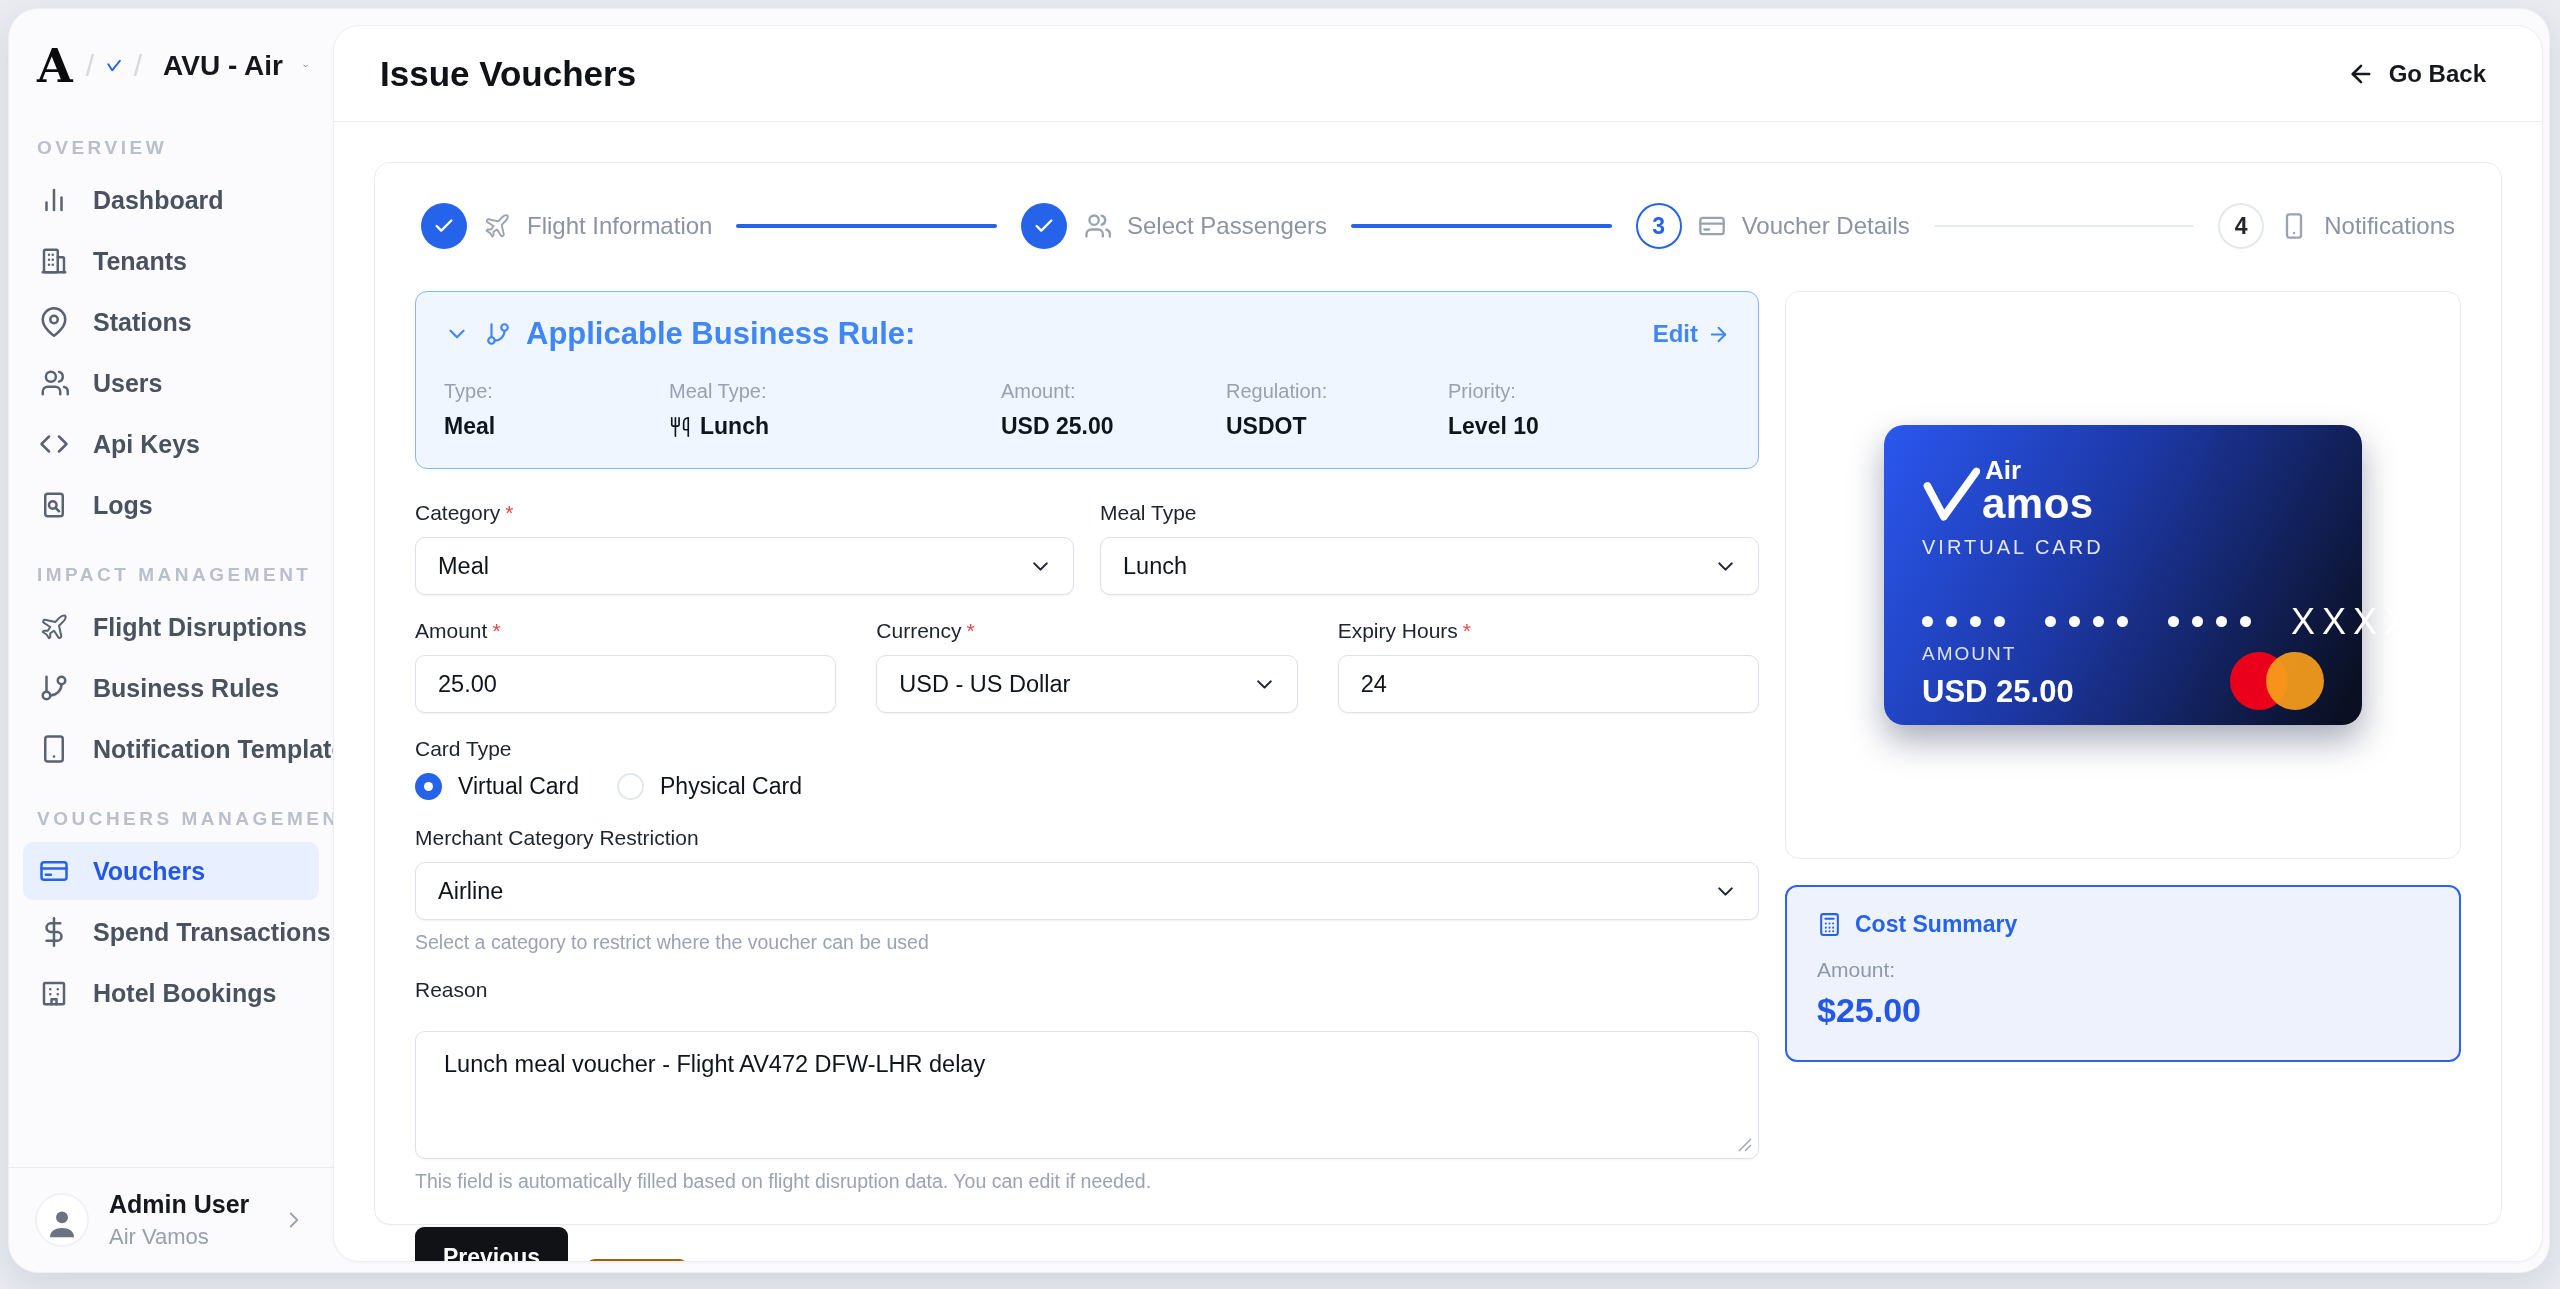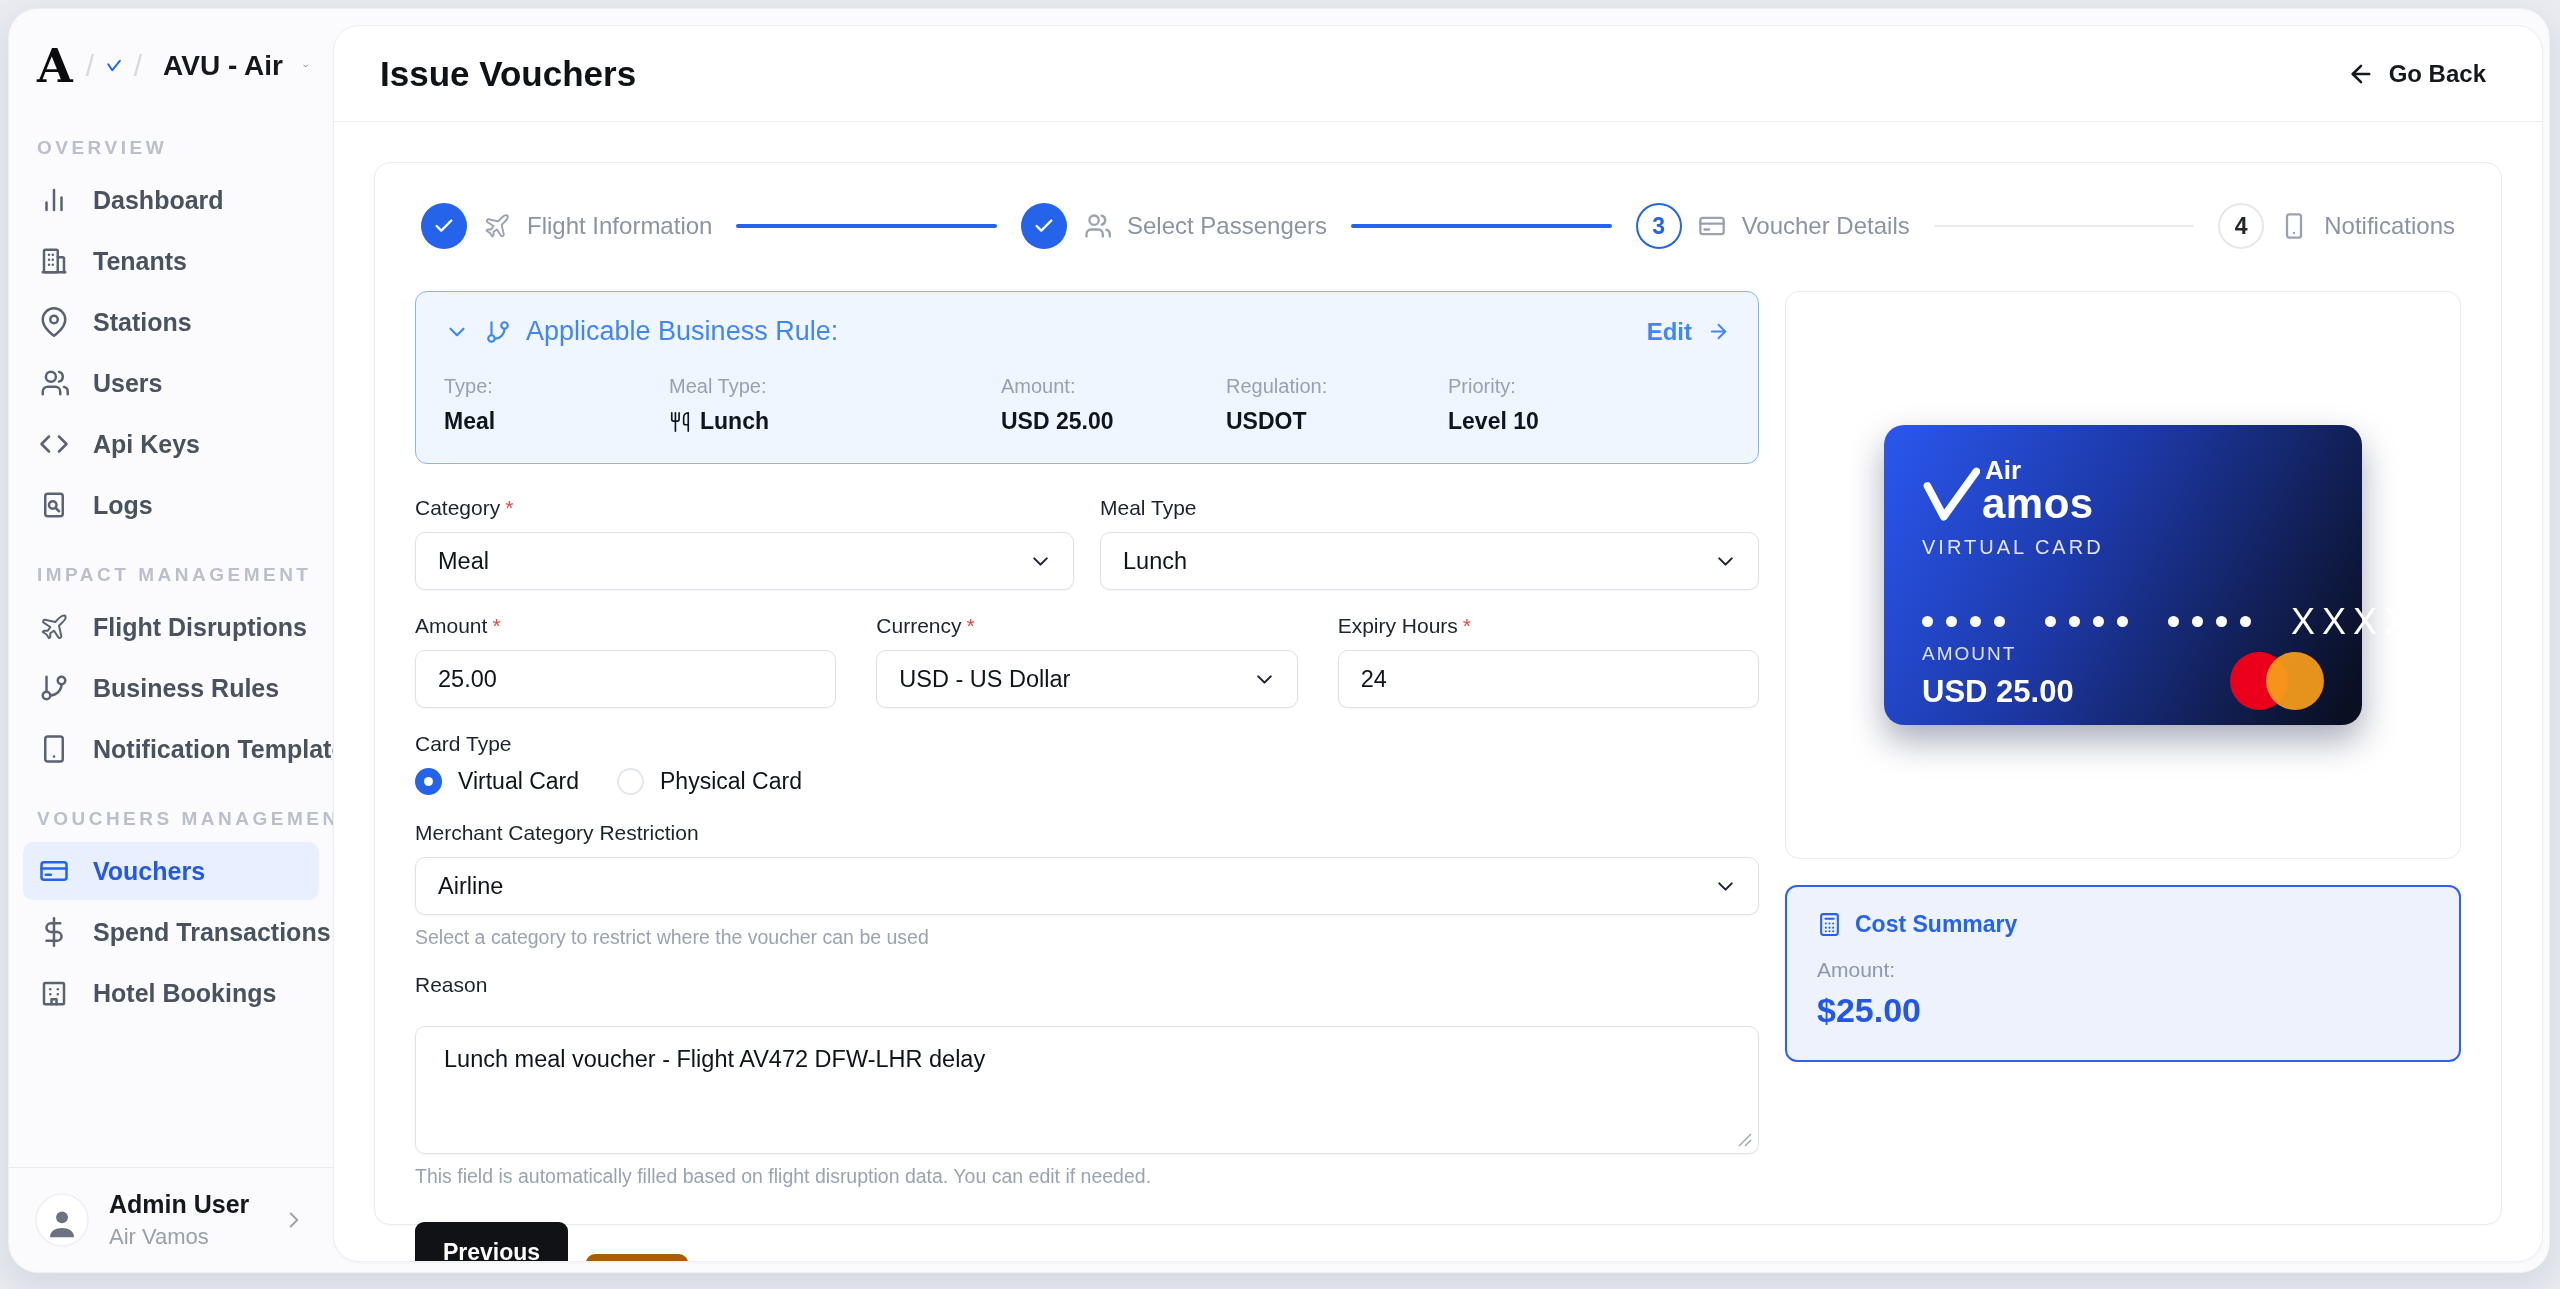--- a/index.html
+++ b/index.html
@@ -67,23 +67,23 @@
 
   .columns { display:flex; gap:26px; flex:1; align-items:flex-start; min-height:0; }
   .left-col { flex:1; min-width:0; }
   .right-col { width:676px; flex:none; }
 
   
   .rule-banner { background:#eff6ff; border:1px solid #84b5f9; border-radius:12px;
     padding:24px 28px 28px; margin-bottom:32px; }
   .rule-head { display:flex; align-items:center; gap:15px; }
   .rule-head .b-ic { width:26px; height:26px; color:#4186f5; flex:none; }
-  .rule-title,.rule-name { font-size:27px; font-weight:400; color:#4186f5; white-space:nowrap; }
+  .rule-title,.rule-name { font-size:31px; font-weight:700; color:#4186f5; white-space:nowrap; }
   .rule-name { margin-left:4px; }
-  .edit-link { margin-left:auto; display:flex; align-items:center; gap:15px; color:#4186f5;
+  .edit-link { margin-left:auto; display:flex; align-items:center; gap:9px; color:#4186f5;
     font-size:24px; font-weight:600; cursor:pointer; }
   .edit-link svg { width:23px; height:23px; }
   .rule-grid { margin-top:28px; display:grid; grid-template-columns:225px 332px 225px 222px 1fr; }
   .rule-label { font-size:20px; color:#98a1b1; font-weight:500; }
   .rule-value { font-size:23px; font-weight:700; color:#0f151d; margin-top:10px;
     display:flex; align-items:center; gap:9px; }
   .rule-value svg { width:22px; height:22px; }
 
   
   .grid2 { display:grid; grid-template-columns:1fr 1fr; gap:26px; margin-bottom:24px; }

